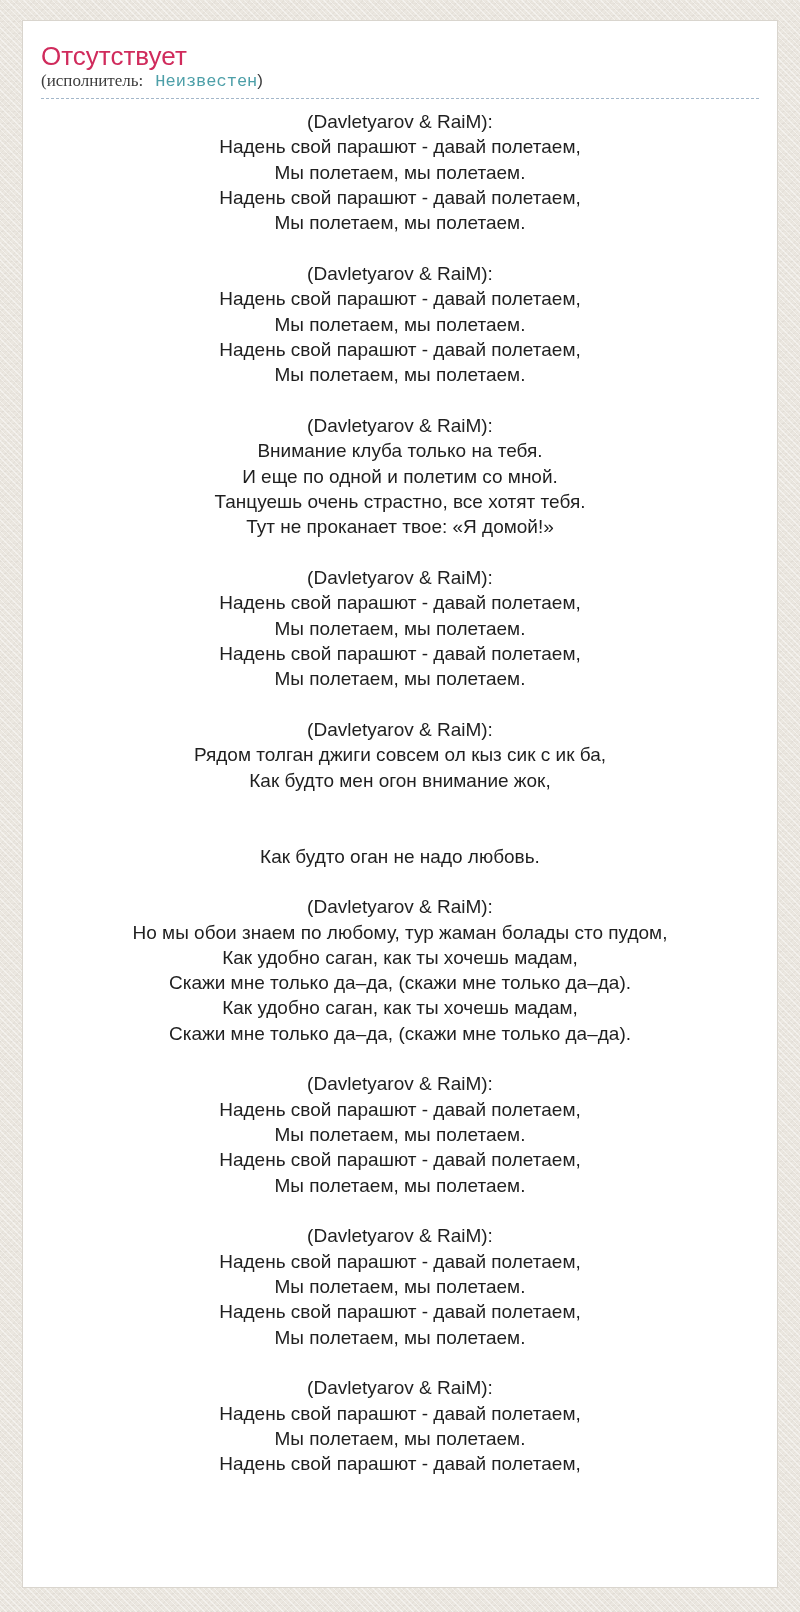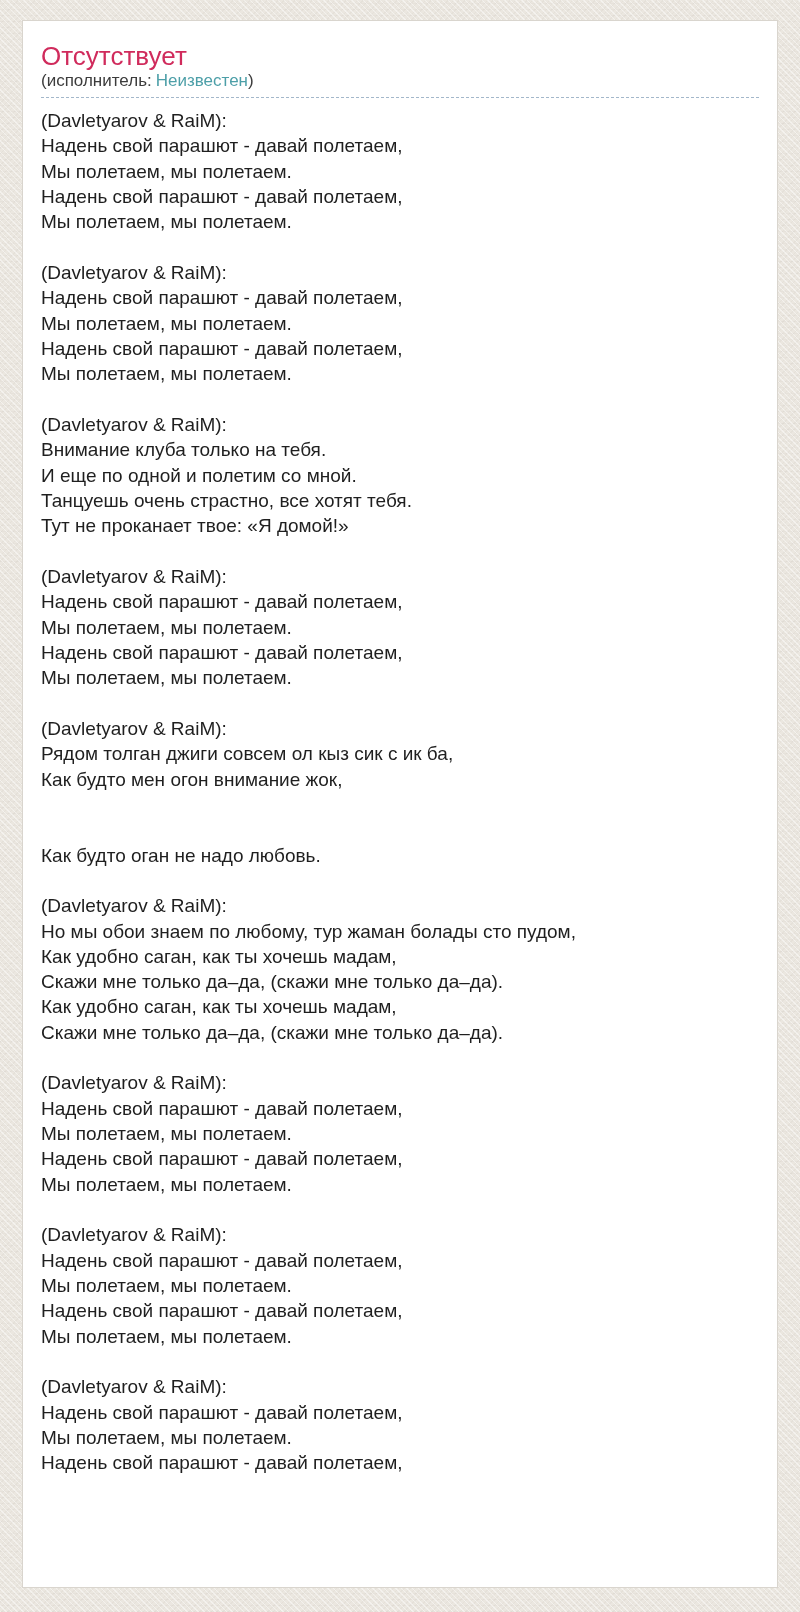--- a/index.html
+++ b/index.html
@@ -37,33 +37,34 @@
     font-weight:400;
     color:var(--title-color);
   }
   .artist-line{
     font-size:17px;
     line-height:20px;
     color:var(--artist-text-color);
     padding-bottom:6px;
     border-bottom:1px dashed var(--separator-color);
   }
-  .artist-open{margin-right:4px;}
+  .artist-open{margin-right:12px;font-family:Liberation Serif, serif;}
   .artist-link{
     color:var(--artist-link-color);
     text-decoration:none;
     cursor:pointer;
+    font-family:Liberation Mono, monospace;
   }
   .lyrics{
     margin-top:10px;
     font-size:19px;
     line-height:25.33px;
     color:var(--text-color);
   }
-  .stanza{margin:0 0 25.33px 0;}
+  .stanza{margin:0 0 25.33px 0;text-align:center;}
   .stanza:last-child{margin-bottom:0;}
   .line{white-space:pre-wrap;}
 </style>
 </head>
 <body>
 
 <div class="card">
   <h1 class="song-title">Отсутствует</h1>
 
   <div class="artist-line">

